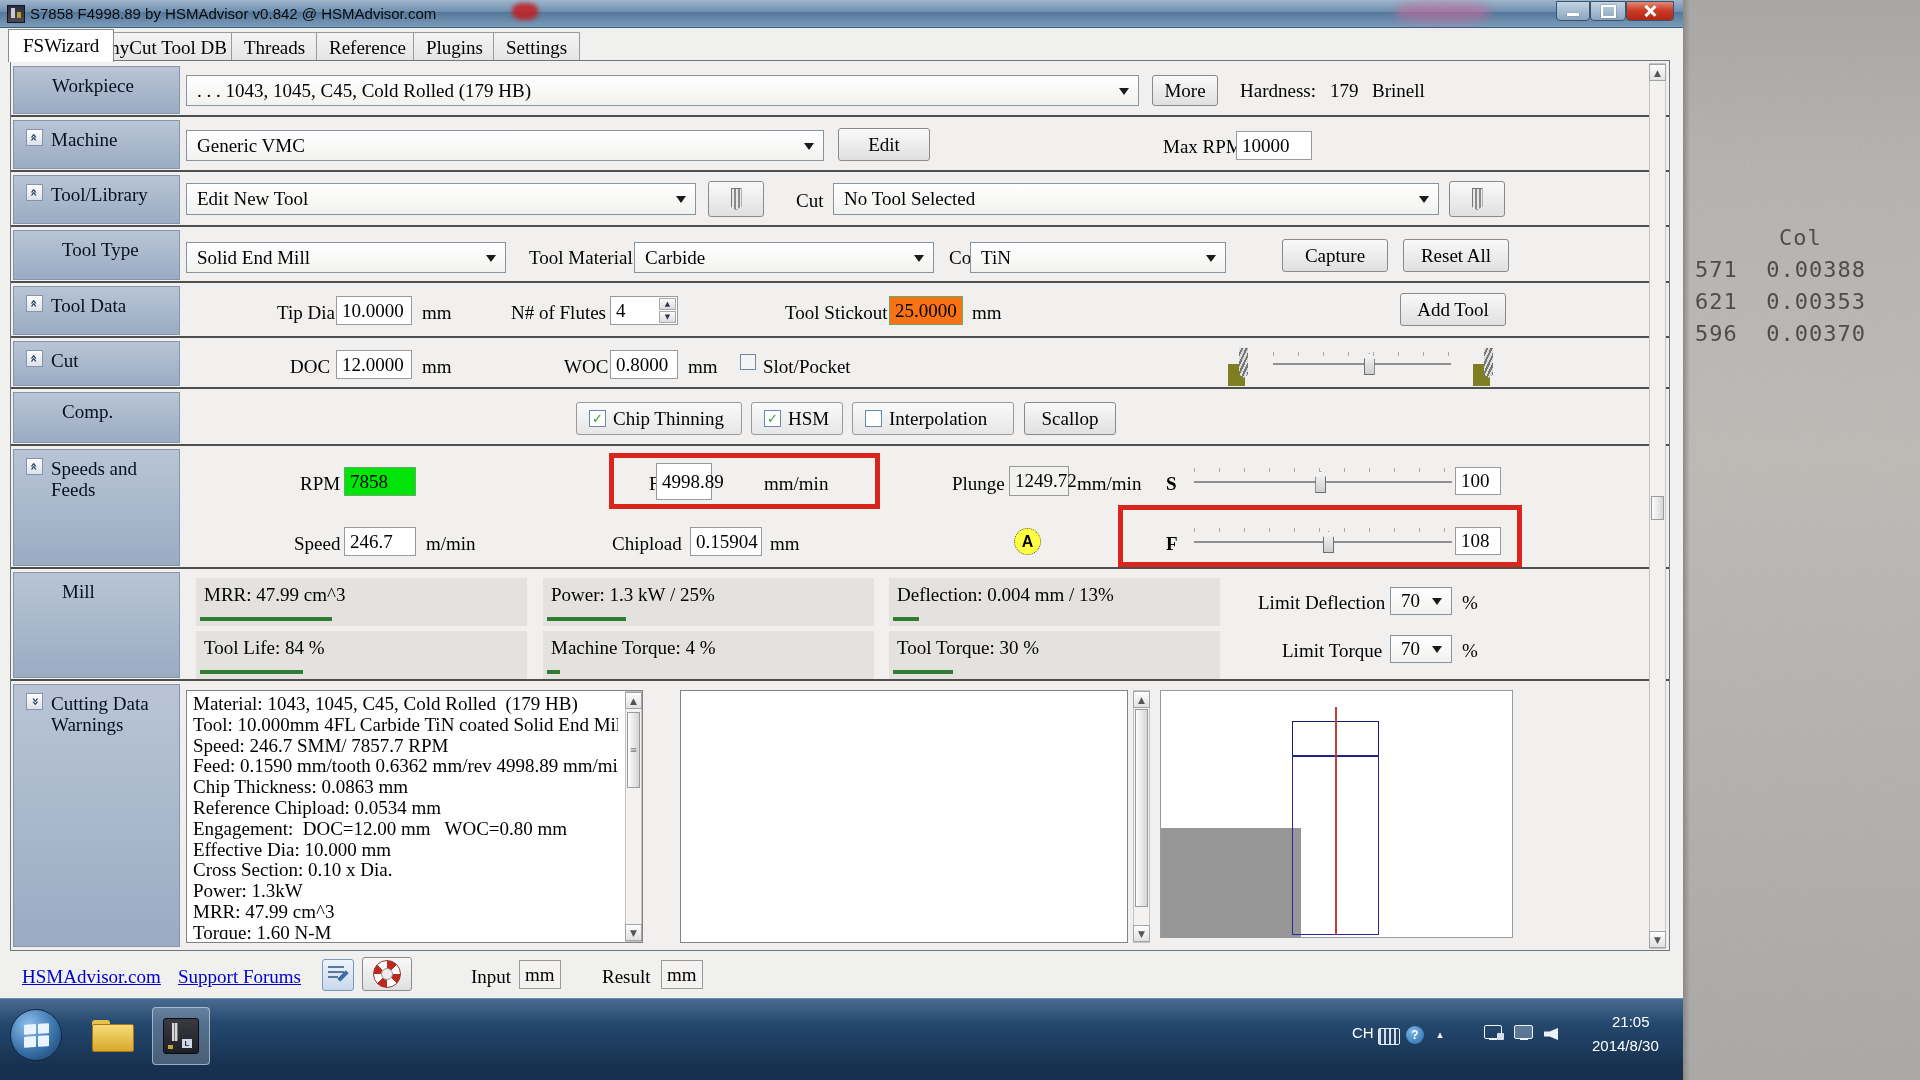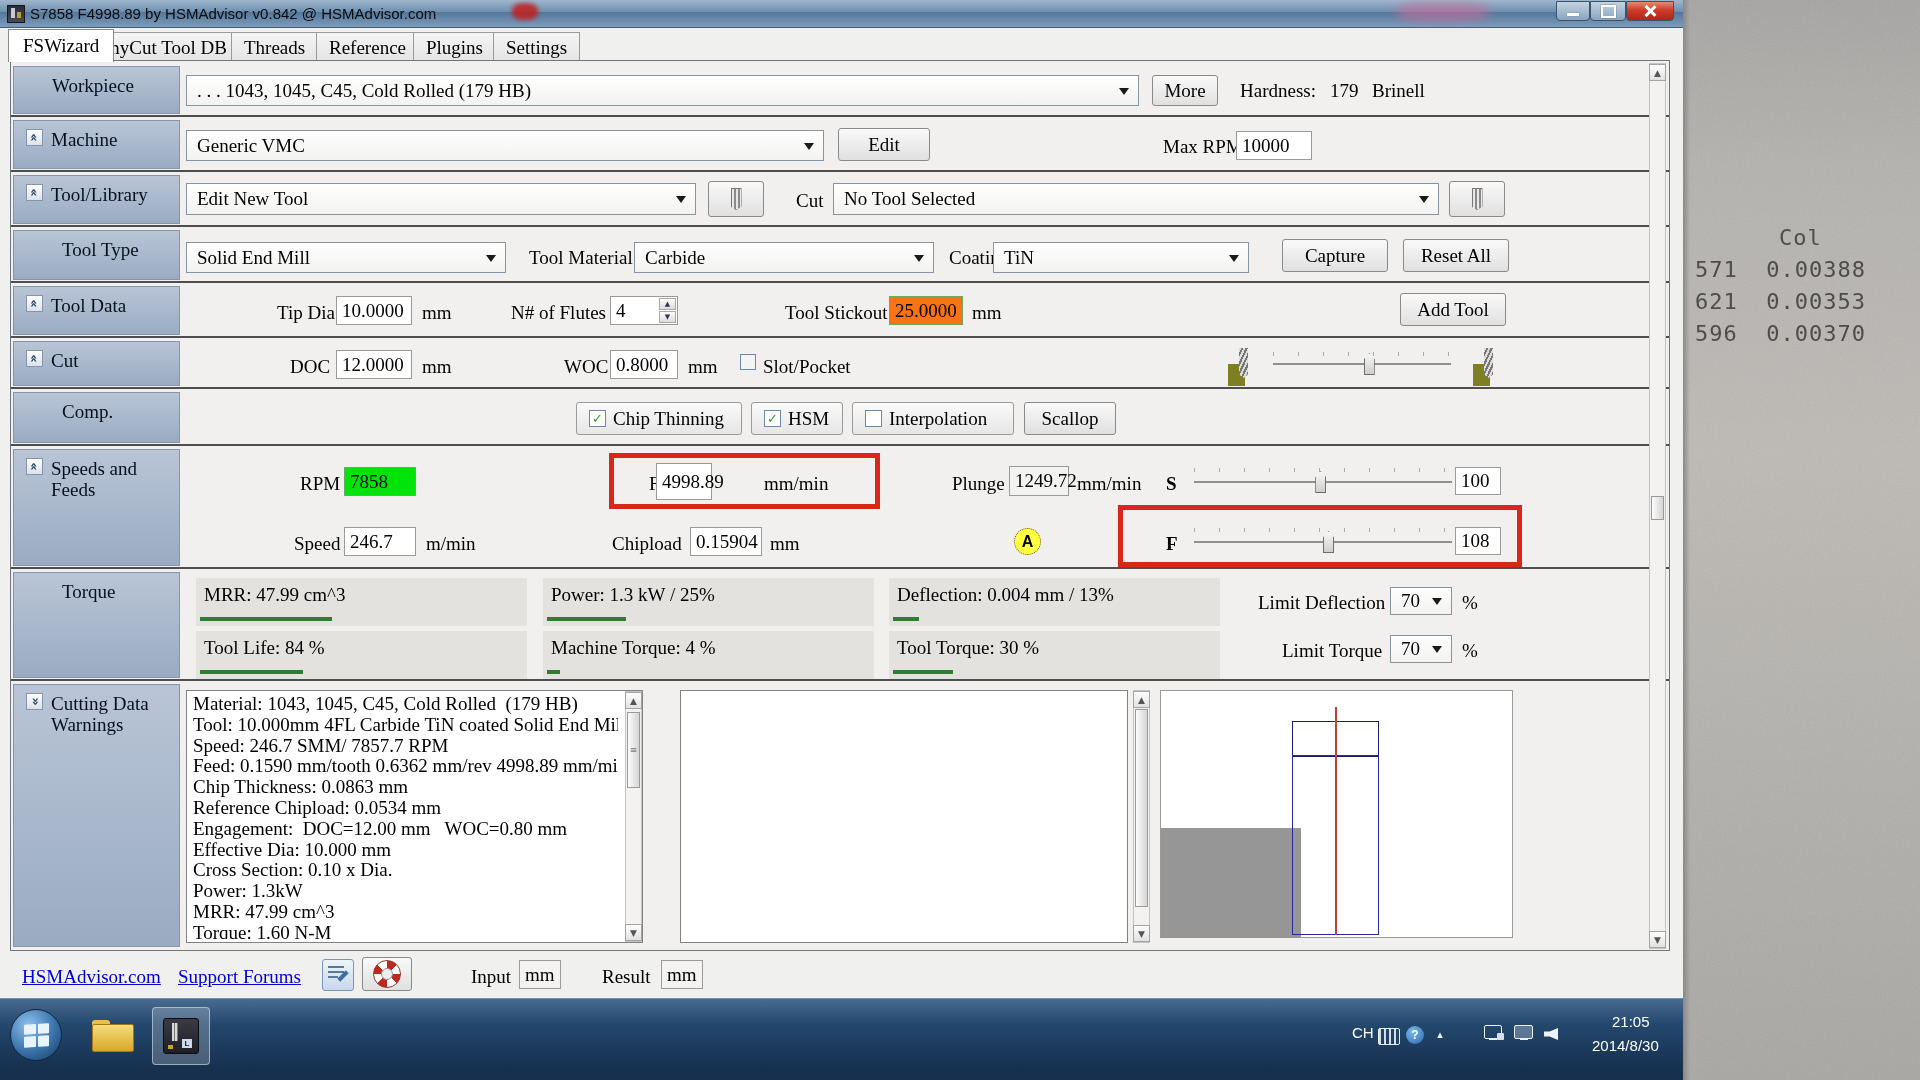--- a/index.html
+++ b/index.html
@@ -132,21 +132,21 @@
   <div class="side" style="top:392px;height:51px;padding-left:48px;">
     <span class="lbltxt">Comp.</span>
   </div>
   <div class="side" style="top:449px;height:117px;">
     <span class="chv up">
         <span>«</span>
       </span>
     <span class="lbltxt" style="width:100px;">Speeds and Feeds</span>
   </div>
   <div class="side" style="top:572px;height:106px;padding-left:48px;">
-    <span class="lbltxt">Torque</span>
+    <span class="lbltxt">Mill</span>
   </div>
   <div class="side" style="top:684px;height:263px;">
     <span class="chv dn">
         <span>«</span>
       </span>
     <span class="lbltxt" style="width:110px;">Cutting Data Warnings</span>
   </div>
 
   <div class="combo" style="left:186px;top:75px;width:953px;height:31px;">
     <span>. . . 1043, 1045, C45, Cold Rolled  (179 HB)</span>
@@ -184,21 +184,21 @@
   </div>
 
   <div class="combo" style="left:186px;top:242px;width:320px;height:31px;">
     <span>Solid End Mill</span>
   </div>
   <div class="t" style="left:529px;top:247px;">Tool Material</div>
   <div class="combo" style="left:634px;top:242px;width:300px;height:31px;">
     <span>Carbide</span>
   </div>
   <div class="t" style="left:949px;top:247px;">Coating</div>
-  <div class="combo" style="left:993px;top:242px;width:256px;height:31px;">
+  <div class="combo" style="left:970px;top:242px;width:256px;height:31px;">
     <span>TiN</span>
   </div>
   <div class="btn" style="left:1282px;top:239px;width:106px;height:33px;">
     <span>Capture</span>
   </div>
   <div class="btn" style="left:1403px;top:239px;width:106px;height:33px;">
     <span>Reset All</span>
   </div>
 
   <div class="t" style="left:277px;top:302px;">Tip Dia</div>

